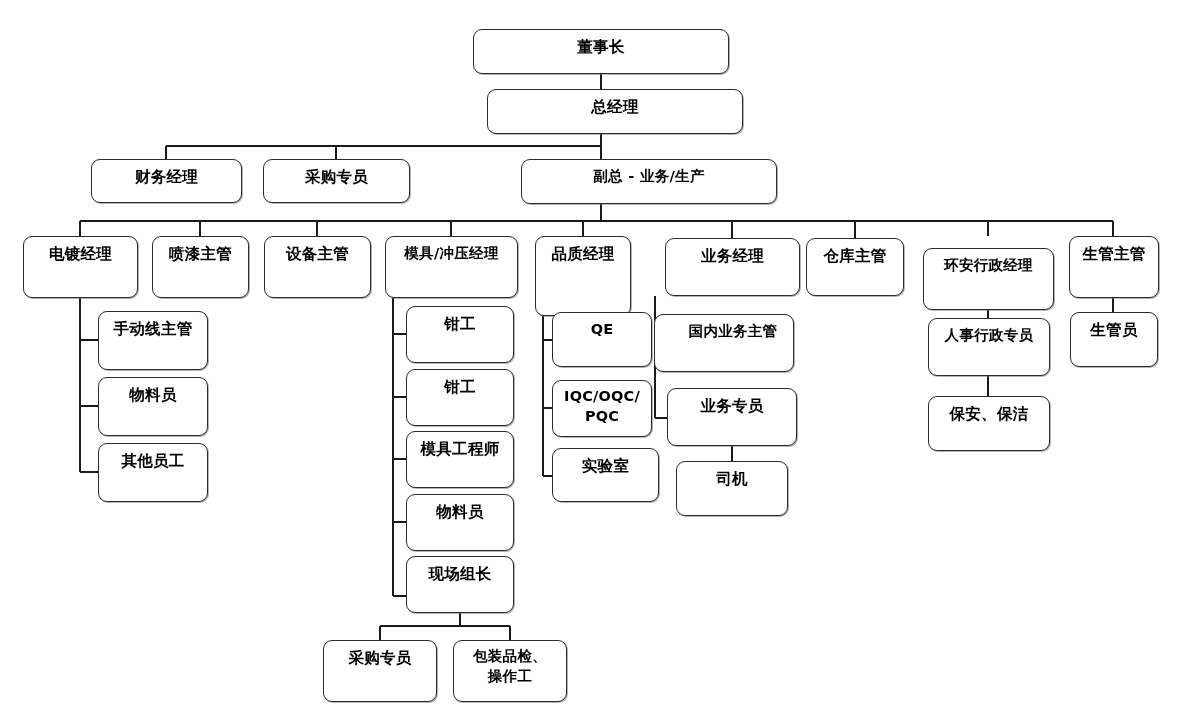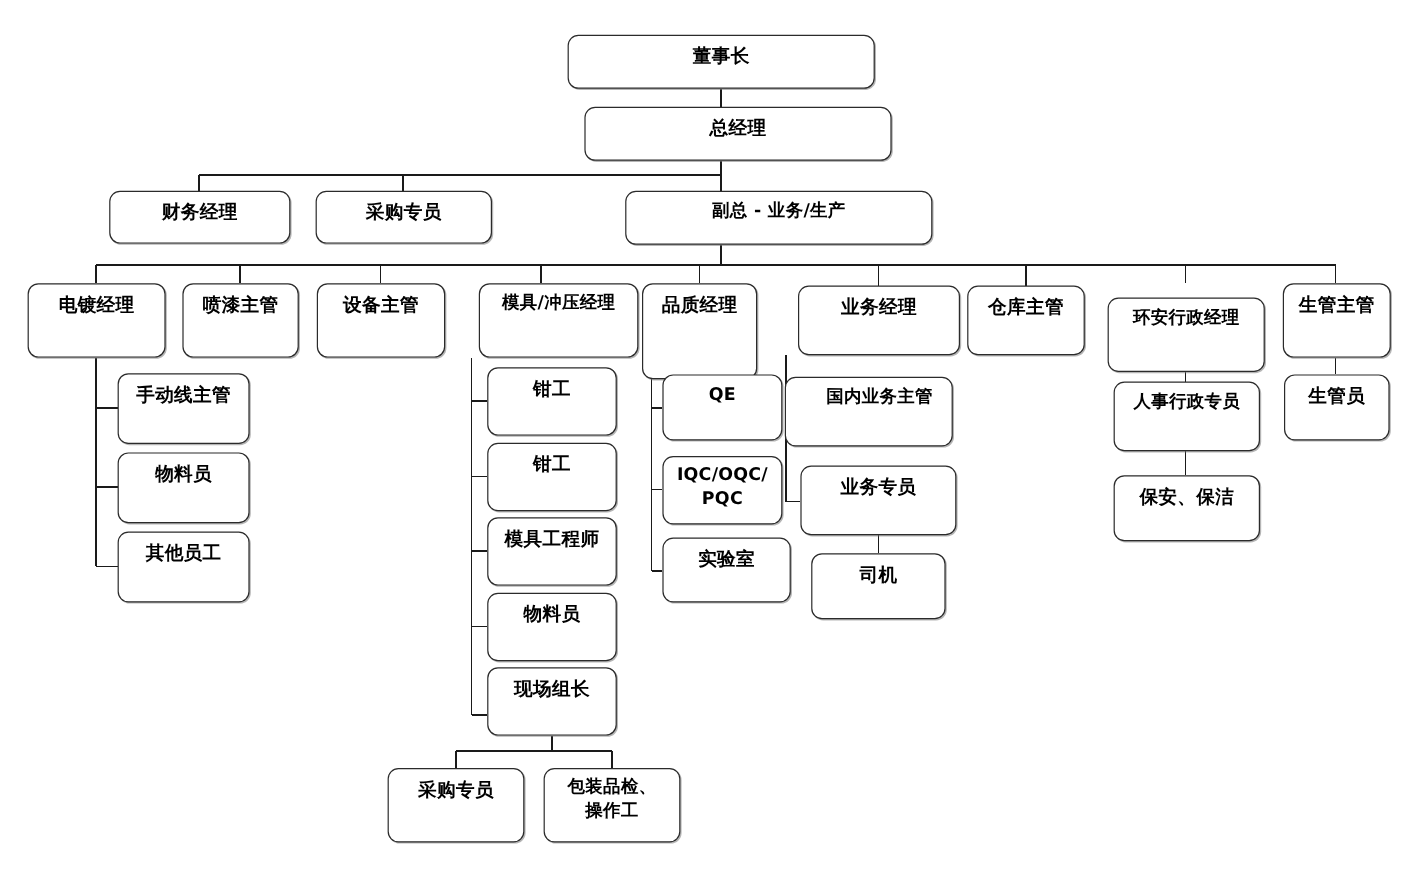--- a/index.html
+++ b/index.html
@@ -126,21 +126,21 @@
       </div>
       <div class="node" style="left: 23px; top: 236px; width: 115px; height: 62px;">
         <span class="node-label">电镀经理</span>
       </div>
       <div class="node" style="left: 152px; top: 236px; width: 97px; height: 62px;">
         <span class="node-label">喷漆主管</span>
       </div>
       <div class="node" style="left: 264px; top: 236px; width: 107px; height: 62px;">
         <span class="node-label">设备主管</span>
       </div>
-      <div class="node compact" style="left: 385px; top: 236px; width: 133px; height: 62px; margin-left: 14px;">
+      <div class="node compact" style="left: 385px; top: 236px; width: 133px; height: 62px;">
         <span class="node-label">模具/冲压经理</span>
       </div>
       <div class="node" style="left: 535px; top: 236px; width: 96px; height: 80px;">
         <span class="node-label">品质经理</span>
       </div>
       <div class="node" style="left: 665px; top: 238px; width: 135px; height: 58px;">
         <span class="node-label">业务经理</span>
       </div>
       <div class="node" style="left: 806px; top: 238px; width: 98px; height: 58px;">
         <span class="node-label">仓库主管</span>

